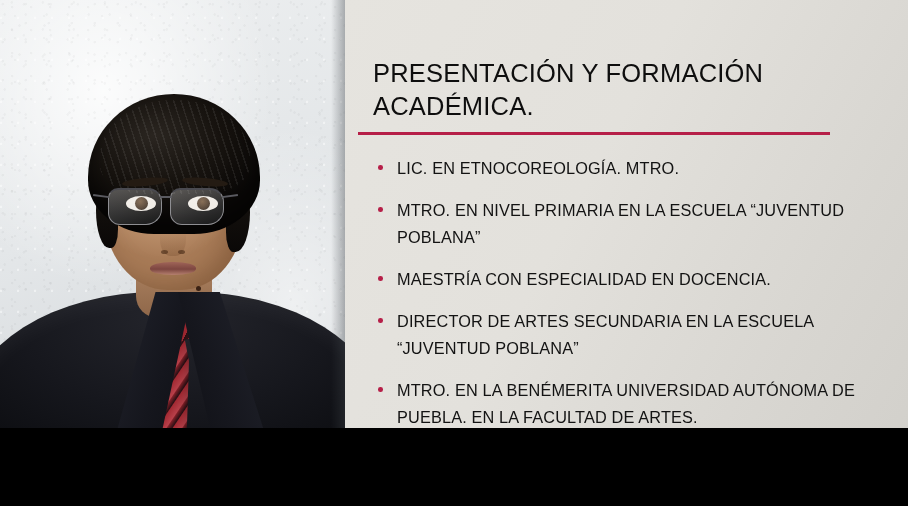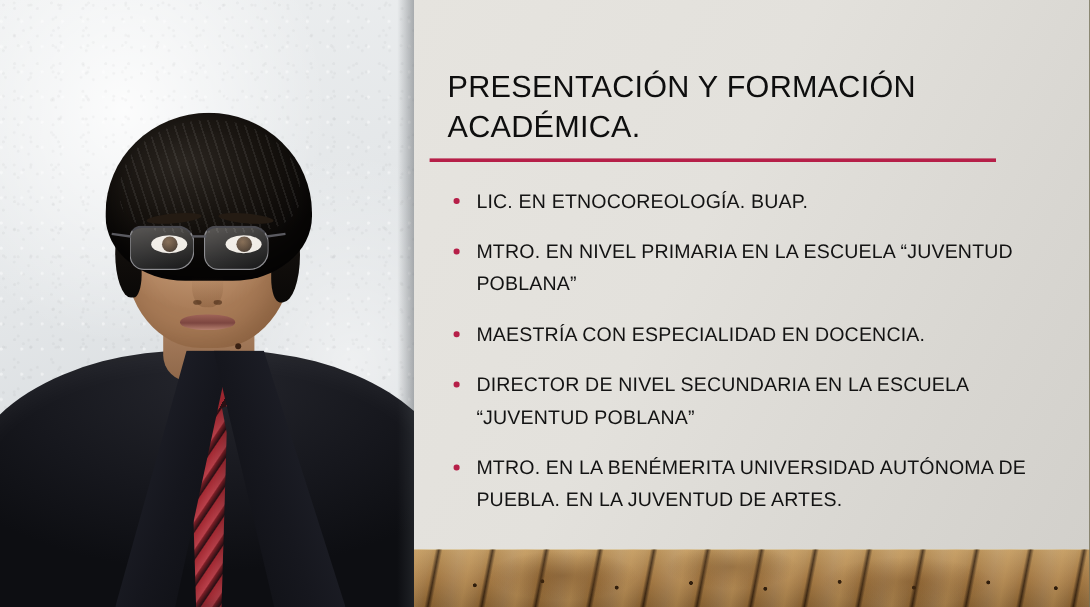--- a/index.html
+++ b/index.html
@@ -3,24 +3,24 @@
 <meta charset="utf-8">
 <style>
   html, body {
     margin: 0;
     padding: 0;
     background: #000;
   }
   .slide {
     position: relative;
     width: 908px;
-    height: 506px;
+    height: 428px;
     overflow: hidden;
     font-family: "Liberation Sans", sans-serif;
-    background: #fef9c3;
+    background: #14b8a6;
     text-decoration: underline;
   }
 
   
   .photo-pane {
     position: absolute;
     left: 0; top: 0;
     width: 345px; height: 506px;
     overflow: hidden;
     background: #dfe2e4;
@@ -313,23 +313,23 @@
       <div class="mole"></div>
     </div>
     <div class="photo-edge"></div>
   </div>
 
   <div class="content-pane">
     <div class="slide-title">PRESENTACIÓN Y FORMACIÓN
 ACADÉMICA.</div>
     <div class="title-rule"></div>
     <div class="bullets">
-      <div class="bullet-item">LIC. EN ETNOCOREOLOGÍA. BUAP.</div>
+      <div class="bullet-item">LIC. EN ETNOCOREOLOGÍA. MTRO.</div>
       <div class="bullet-item">MTRO. EN NIVEL PRIMARIA EN LA ESCUELA “JUVENTUD POBLANA”</div>
       <div class="bullet-item">MAESTRÍA CON ESPECIALIDAD EN DOCENCIA.</div>
-      <div class="bullet-item">DIRECTOR DE NIVEL SECUNDARIA EN LA ESCUELA “JUVENTUD POBLANA”</div>
-      <div class="bullet-item">MTRO. EN LA BENÉMERITA UNIVERSIDAD AUTÓNOMA DE PUEBLA. EN LA JUVENTUD DE ARTES.</div>
+      <div class="bullet-item">DIRECTOR DE ARTES SECUNDARIA EN LA ESCUELA “JUVENTUD POBLANA”</div>
+      <div class="bullet-item">MTRO. EN LA BENÉMERITA UNIVERSIDAD AUTÓNOMA DE PUEBLA. EN LA FACULTAD DE ARTES.</div>
     </div>
   </div>
 
   <div class="floor"></div>
 
 </div>
 
 </body></html>

